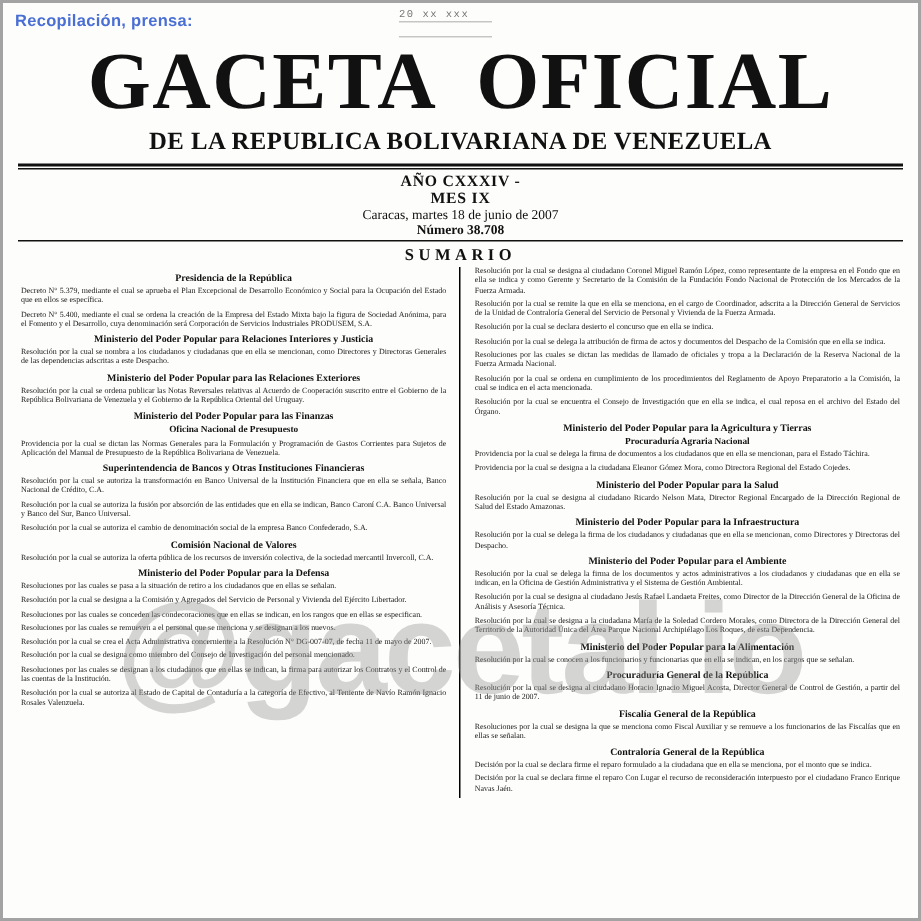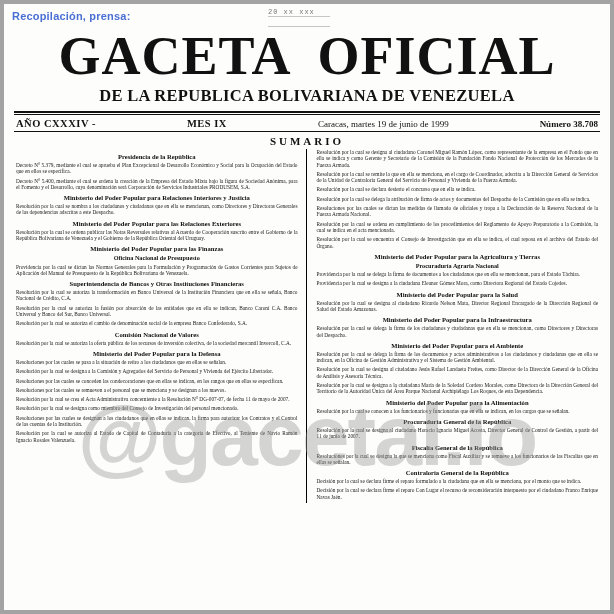--- a/index.html
+++ b/index.html
@@ -1,17 +1,17 @@
 <!DOCTYPE html>
 <html><head>
 <meta charset="utf-8">
 <style>
   html,body{margin:0;padding:0;background:#fff;}
   body{width:614px;height:614px;overflow:hidden;font-family:"Liberation Serif",serif;color:#111;}
-  .page{position:relative;width:614px;height:614px;box-sizing:border-box;border:4px solid #a3a3a3;background:#fdfdfb;overflow:hidden;}
+  .page{position:relative;width:614px;height:614px;box-sizing:border-box;border:2px solid #a3a3a3;background:#fdfdfb;overflow:hidden;}
 
   
   .wm-tl{position:absolute;top:6px;left:8px;z-index:6;color:#4a6fd4;font-family:"Liberation Sans",sans-serif;font-weight:bold;font-size:11px;line-height:13px;letter-spacing:.2px;text-shadow:0 0 1px rgba(255,255,255,.9);}
   .wm-tl div{white-space:nowrap;}
 
   
   .wm-center{position:absolute;z-index:5;left:0;right:0;top:388px;text-align:center;font-family:"Liberation Sans",sans-serif;font-weight:bold;font-size:86px;line-height:86px;color:rgba(150,150,150,0.40);letter-spacing:-2px;pointer-events:none;}
   .wm-center .dot{color:rgba(150,150,150,0.40);}
 
   
@@ -20,21 +20,21 @@
 
   
   .masthead{position:relative;z-index:3;text-align:center;padding-top:24px;}
   .gaceta{font-family:"Liberation Serif",serif;font-weight:bold;font-size:54px;line-height:56px;letter-spacing:1px;}
   .gaceta span{display:inline-block;}
   .gap{display:inline-block;width:26px;}
   .republica{font-family:"Liberation Serif",serif;font-weight:bold;font-size:16.5px;letter-spacing:.3px;margin-top:2px;}
   .rule{height:2px;background:#111;margin:5px 10px 0 10px;}
   .rule2{height:1px;background:#111;margin:1px 10px 0 10px;}
 
-  .infobar{display:flex;align-items:center;justify-content:space-between;font-family:"Liberation Serif",serif;font-size:9.5px;padding:3px 12px 2px 12px;}
+  .infobar{display:flex;align-items:center;justify-content:space-between;font-family:"Liberation Serif",serif;font-size:9.5px;padding:3px 12px 2px 12px;flex-direction:column;}
   .infobar .ano{font-weight:bold;letter-spacing:.5px;font-size:10.5px;}
   .infobar .mes{font-weight:bold;letter-spacing:.5px;font-size:10.5px;text-align:center;}
   .infobar .fecha{font-size:9px;}
   .infobar .num{font-size:9px;font-weight:bold;text-align:right;}
   .rule3{height:1px;background:#111;margin:0 10px 0 10px;}
 
   .sumario{text-align:center;font-family:"Liberation Serif",serif;font-weight:bold;font-size:11px;letter-spacing:3px;margin:3px 0 2px 0;}
 
   
   .cols{position:relative;z-index:3;display:flex;gap:10px;padding:0 12px;}
@@ -68,21 +68,21 @@
   <div class="masthead">
     <div class="gaceta">
       <span>GACETA</span><span class="gap"></span><span>OFICIAL</span>
     </div>
     <div class="republica">DE LA REPUBLICA BOLIVARIANA DE VENEZUELA</div>
     <div class="rule"></div>
     <div class="rule2"></div>
     <div class="infobar">
       <span class="ano">AÑO CXXXIV -</span>
       <span class="mes">MES IX</span>
-      <span class="fecha">Caracas, martes 19 de junio de 1999</span>
+      <span class="fecha">Caracas, martes 18 de junio de 2007</span>
       <span class="num">Número 38.708</span>
     </div>
     <div class="rule3"></div>
     <div class="sumario">SUMARIO</div>
   </div>
 
   <div class="cols">
     <div class="col left" id="col-left">
         <div class="sec">Presidencia de la República</div>
         <div class="p">Decreto N° 5.379, mediante el cual se aprueba el Plan Excepcional de Desarrollo Económico y Social para la Ocupación del Estado que en ellos se específica.</div>

